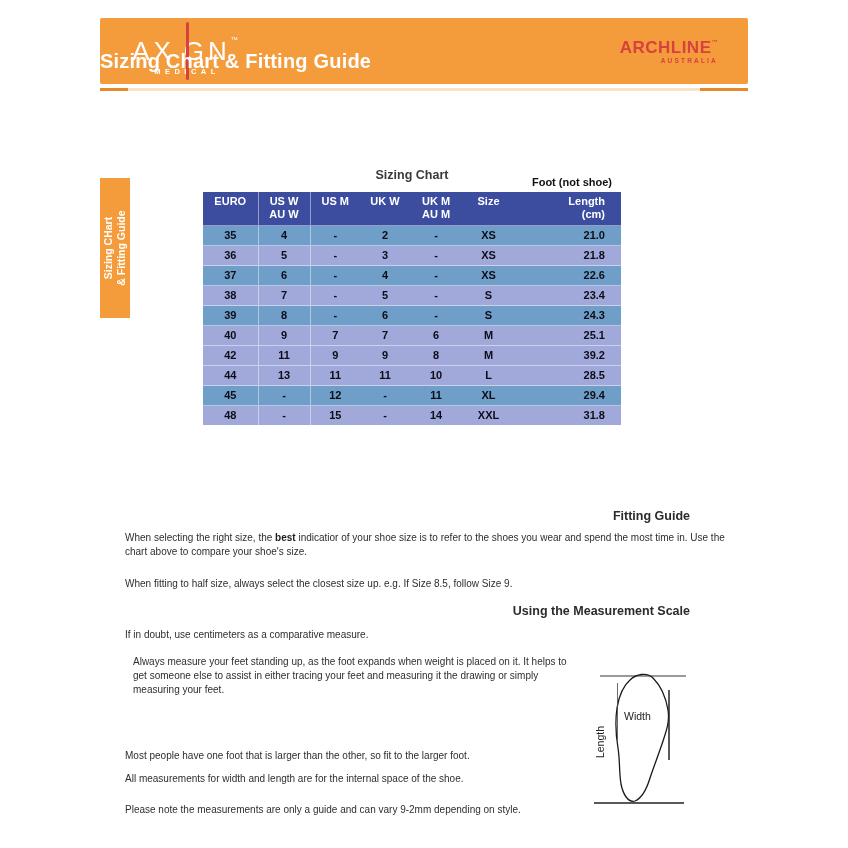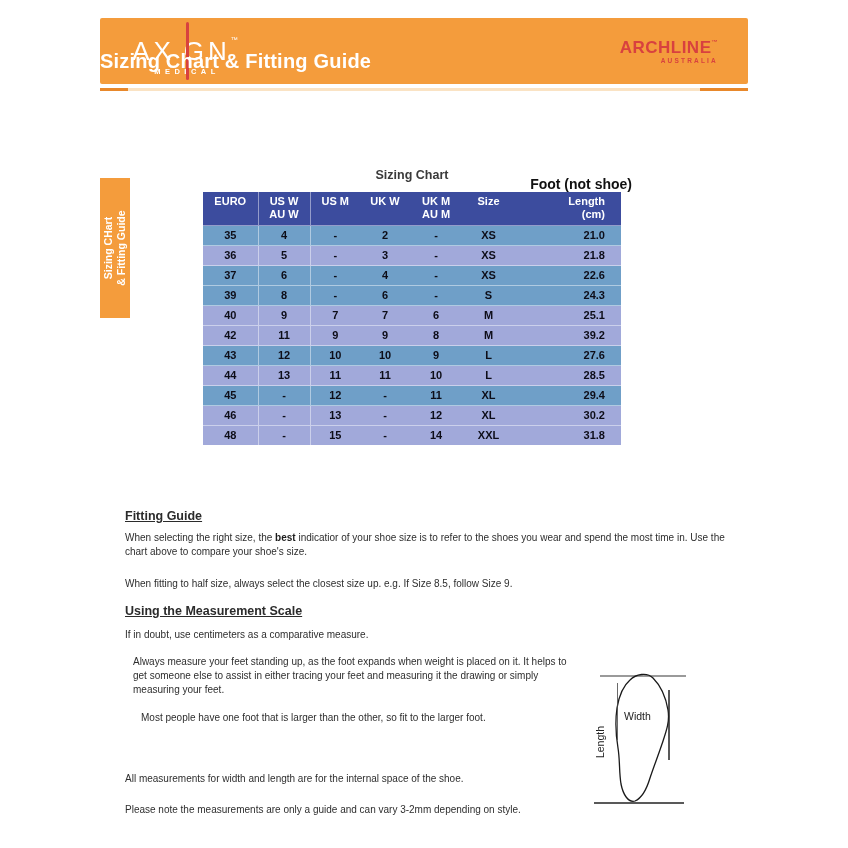--- a/index.html
+++ b/index.html
@@ -29,36 +29,36 @@
     background:linear-gradient(to right,var(--orange-deep) 0 28px,var(--orange-pale) 28px 600px,var(--orange-deep) 600px 648px);}
 
   
   .side-tab{left:100px;top:178px;width:30px;height:140px;background:var(--orange);}
   .side-tab-inner{position:absolute;left:0;top:140px;width:140px;height:30px;
     transform:rotate(-90deg);transform-origin:0 0;display:flex;flex-direction:column;
     justify-content:center;text-align:center;color:#fff;font-weight:700;font-size:10.5px;line-height:13px;}
 
   
   .chart-title{left:203px;top:168px;width:418px;text-align:center;font-size:12.5px;font-weight:700;color:#3a3a3a;}
-  .foot-note{left:484px;top:176px;width:148px;text-align:right;font-size:14px;font-weight:700;color:#111;}
+  .foot-note{left:464px;top:176px;width:148px;text-align:right;font-size:11px;font-weight:700;color:#111;}
   table.sizing{left:203px;top:192px;width:418px;border-collapse:collapse;table-layout:fixed;}
   table.sizing th{background:var(--hdr-blue);color:#fff;font-size:11px;font-weight:700;
     text-align:center;vertical-align:top;padding:3px 4px 4px;line-height:13px;}
   table.sizing td{font-size:11px;font-weight:700;color:var(--table-ink);text-align:center;
     height:19px;line-height:19px;padding:0;}
   table.sizing tr.row-a td{background:var(--row-a);}
   table.sizing tr.row-b td{background:var(--row-b);}
   table.sizing tbody tr td{border-top:1px solid rgba(255,255,255,.45);}
   table.sizing td.sep,table.sizing th.sep{border-right:1px solid rgba(255,255,255,.45);}
   table.sizing .c0{width:55px;} .c1{width:52px;} .c2{width:50px;} .c3{width:50px;}
   .c4{width:52px;} .c5{width:53px;} .c6{width:106px;}
   table.sizing th.c6,table.sizing td.c6{text-align:right;padding-right:16px;}
 
   
-  .h2{width:565px;left:125px;text-align:left;font-size:12.5px;font-weight:700;color:#2b2b2b;text-decoration:underline;}
+  .h2{width:565px;left:125px;text-align:right;font-size:12.5px;font-weight:700;color:#2b2b2b;}
   .para{left:125px;font-size:10px;line-height:14px;color:var(--ink);}
   .para b{color:#1c1c1c;}
 
   
   .foot-diagram{left:590px;top:660px;}
   svg text{font-family:"Liberation Sans",sans-serif;}
 </style>
 </head>
 <body>
 
@@ -136,20 +136,29 @@
       </tr>
       <tr class="row-a">
         <td class="c0 sep">37</td>
         <td class="c1 sep">6</td>
         <td class="c2">-</td>
         <td class="c3">4</td>
         <td class="c4">-</td>
         <td class="c5">XS</td>
         <td class="c6">22.6</td>
       </tr>
+      <tr class="row-b">
+        <td class="c0 sep">38</td>
+        <td class="c1 sep">7</td>
+        <td class="c2">-</td>
+        <td class="c3">5</td>
+        <td class="c4">-</td>
+        <td class="c5">S</td>
+        <td class="c6">23.4</td>
+      </tr>
       <tr class="row-a">
         <td class="c0 sep">39</td>
         <td class="c1 sep">8</td>
         <td class="c2">-</td>
         <td class="c3">6</td>
         <td class="c4">-</td>
         <td class="c5">S</td>
         <td class="c6">24.3</td>
       </tr>
       <tr class="row-b">
@@ -163,78 +172,60 @@
       </tr>
       <tr class="row-b">
         <td class="c0 sep">42</td>
         <td class="c1 sep">11</td>
         <td class="c2">9</td>
         <td class="c3">9</td>
         <td class="c4">8</td>
         <td class="c5">M</td>
         <td class="c6">39.2</td>
       </tr>
-      <tr class="row-a">
-        <td class="c0 sep">43</td>
-        <td class="c1 sep">12</td>
-        <td class="c2">10</td>
-        <td class="c3">10</td>
-        <td class="c4">9</td>
-        <td class="c5">L</td>
-        <td class="c6">27.6</td>
-      </tr>
       <tr class="row-b">
         <td class="c0 sep">44</td>
         <td class="c1 sep">13</td>
         <td class="c2">11</td>
         <td class="c3">11</td>
         <td class="c4">10</td>
         <td class="c5">L</td>
         <td class="c6">28.5</td>
       </tr>
       <tr class="row-a">
         <td class="c0 sep">45</td>
         <td class="c1 sep">-</td>
         <td class="c2">12</td>
         <td class="c3">-</td>
         <td class="c4">11</td>
         <td class="c5">XL</td>
         <td class="c6">29.4</td>
       </tr>
       <tr class="row-b">
-        <td class="c0 sep">46</td>
-        <td class="c1 sep">-</td>
-        <td class="c2">13</td>
-        <td class="c3">-</td>
-        <td class="c4">12</td>
-        <td class="c5">XL</td>
-        <td class="c6">30.2</td>
-      </tr>
-      <tr class="row-b">
         <td class="c0 sep">48</td>
         <td class="c1 sep">-</td>
         <td class="c2">15</td>
         <td class="c3">-</td>
         <td class="c4">14</td>
         <td class="c5">XXL</td>
         <td class="c6">31.8</td>
       </tr>
     </tbody>
 </table>
 
 <div class="abs h2" style="top:509px;">Fitting Guide</div>
 <p class="abs para" style="top:531px;width:600px;"><span>When selecting the right size, the </span><b>best</b><span> indicatior of your shoe size is to refer to the shoes you wear and spend the most time in. Use the chart above to compare your shoe's size.</span></p>
 <p class="abs para" style="top:577px;width:600px;"><span>When fitting to half size, always select the closest size up. e.g. If Size 8.5, follow Size 9.</span></p>
 
 <div class="abs h2" style="top:604px;">Using the Measurement Scale</div>
 <p class="abs para" style="top:628px;width:560px;">If in doubt, use centimeters as a comparative measure.</p>
 <p class="abs para" style="top:655px;width:450px;margin-left:8px;">Always measure your feet standing up, as the foot expands when weight is placed on it. It helps to get someone else to assist in either tracing your feet and measuring it the drawing or simply measuring your feet.</p>
-<p class="abs para" style="top:711px;width:460px;margin-left:16px;">Most people have one foot that is larger than the other, so fit to the larger foot.</p>
+<p class="abs para" style="top:749px;width:460px;">Most people have one foot that is larger than the other, so fit to the larger foot.</p>
 <p class="abs para" style="top:772px;width:540px;">All measurements for width and length are for the internal space of the shoe.</p>
-<p class="abs para" style="top:803px;width:450px;">Please note the measurements are only a guide and can vary 3-2mm depending on style.</p>
+<p class="abs para" style="top:803px;width:450px;">Please note the measurements are only a guide and can vary 9-2mm depending on style.</p>
 
 <div class="abs foot-diagram">
   <svg width="112" height="152" viewBox="0 0 112 152">
     <line x1="10" y1="16" x2="96" y2="16" stroke="#9a9a9a" stroke-width="2.2"></line>
     <line x1="4" y1="143" x2="94" y2="143" stroke="#222" stroke-width="1.4"></line>
     <path d="M 40 20
       C 46 14, 57 12, 63 18
       C 71 26, 76 38, 78 50
       C 80 62, 76 72, 72 84
       C 68 96, 64 106, 60 118

